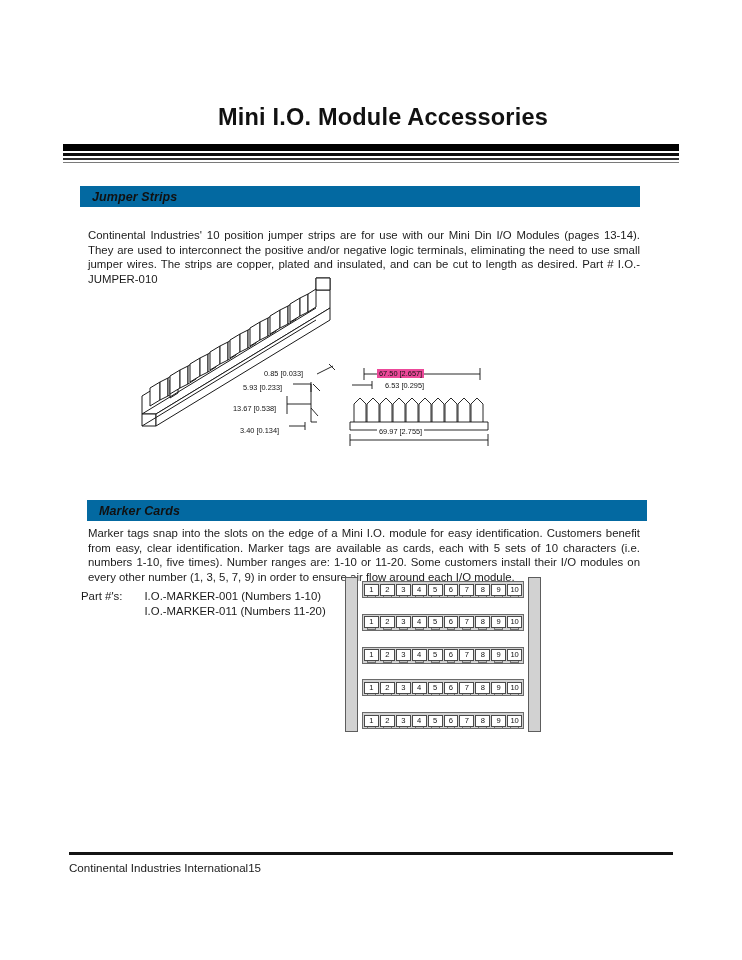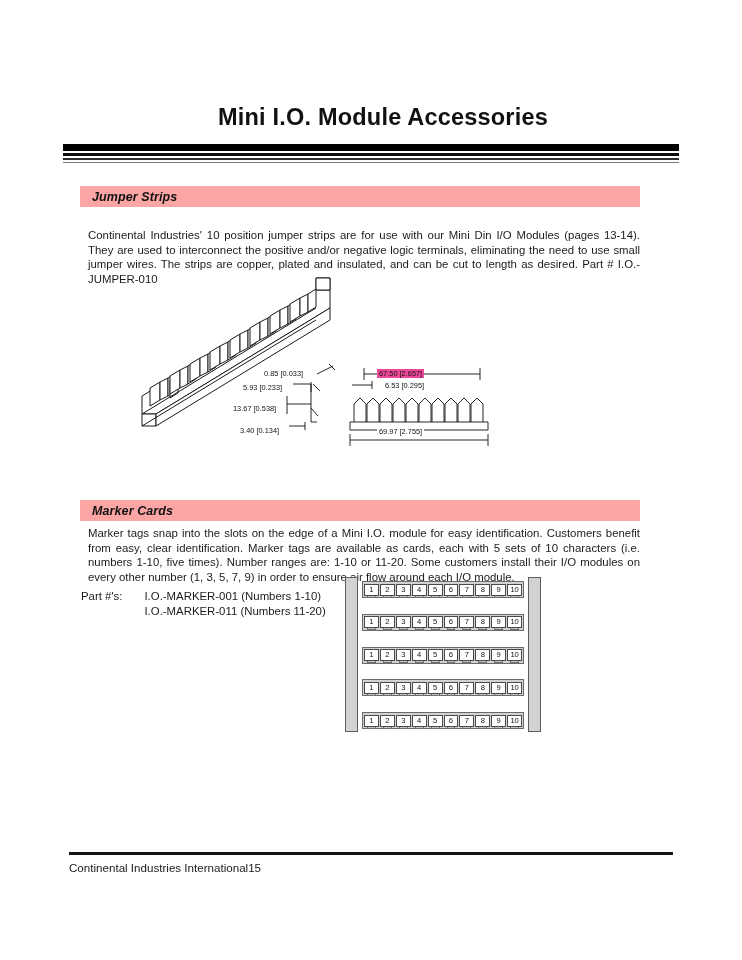--- a/index.html
+++ b/index.html
@@ -63,34 +63,34 @@
     height: 1px;
     background: #7a7a7a;
   }
 
   
   .section-bar {
     position: absolute;
     left: 80px;
     width: 560px;
     height: 21px;
-    background: #fca5a5;
+    background: #0369a1;
     display: flex;
     align-items: center;
   }
   .section-bar .section-label {
     padding-left: 12px;
     font-size: 12.5px;
     font-weight: bold;
     font-style: italic;
     color: #111111;
     letter-spacing: 0.1px;
   }
   #bar-jumper { top: 186px; }
-  #bar-marker { top: 500px; }
+  #bar-marker { top: 500px; margin-left: 7px; }
 
   
   .body-text {
     position: absolute;
     font-size: 11.4px;
     line-height: 14.6px;
     color: #1b1b1b;
     text-align: justify;
   }
   #para-jumper {

